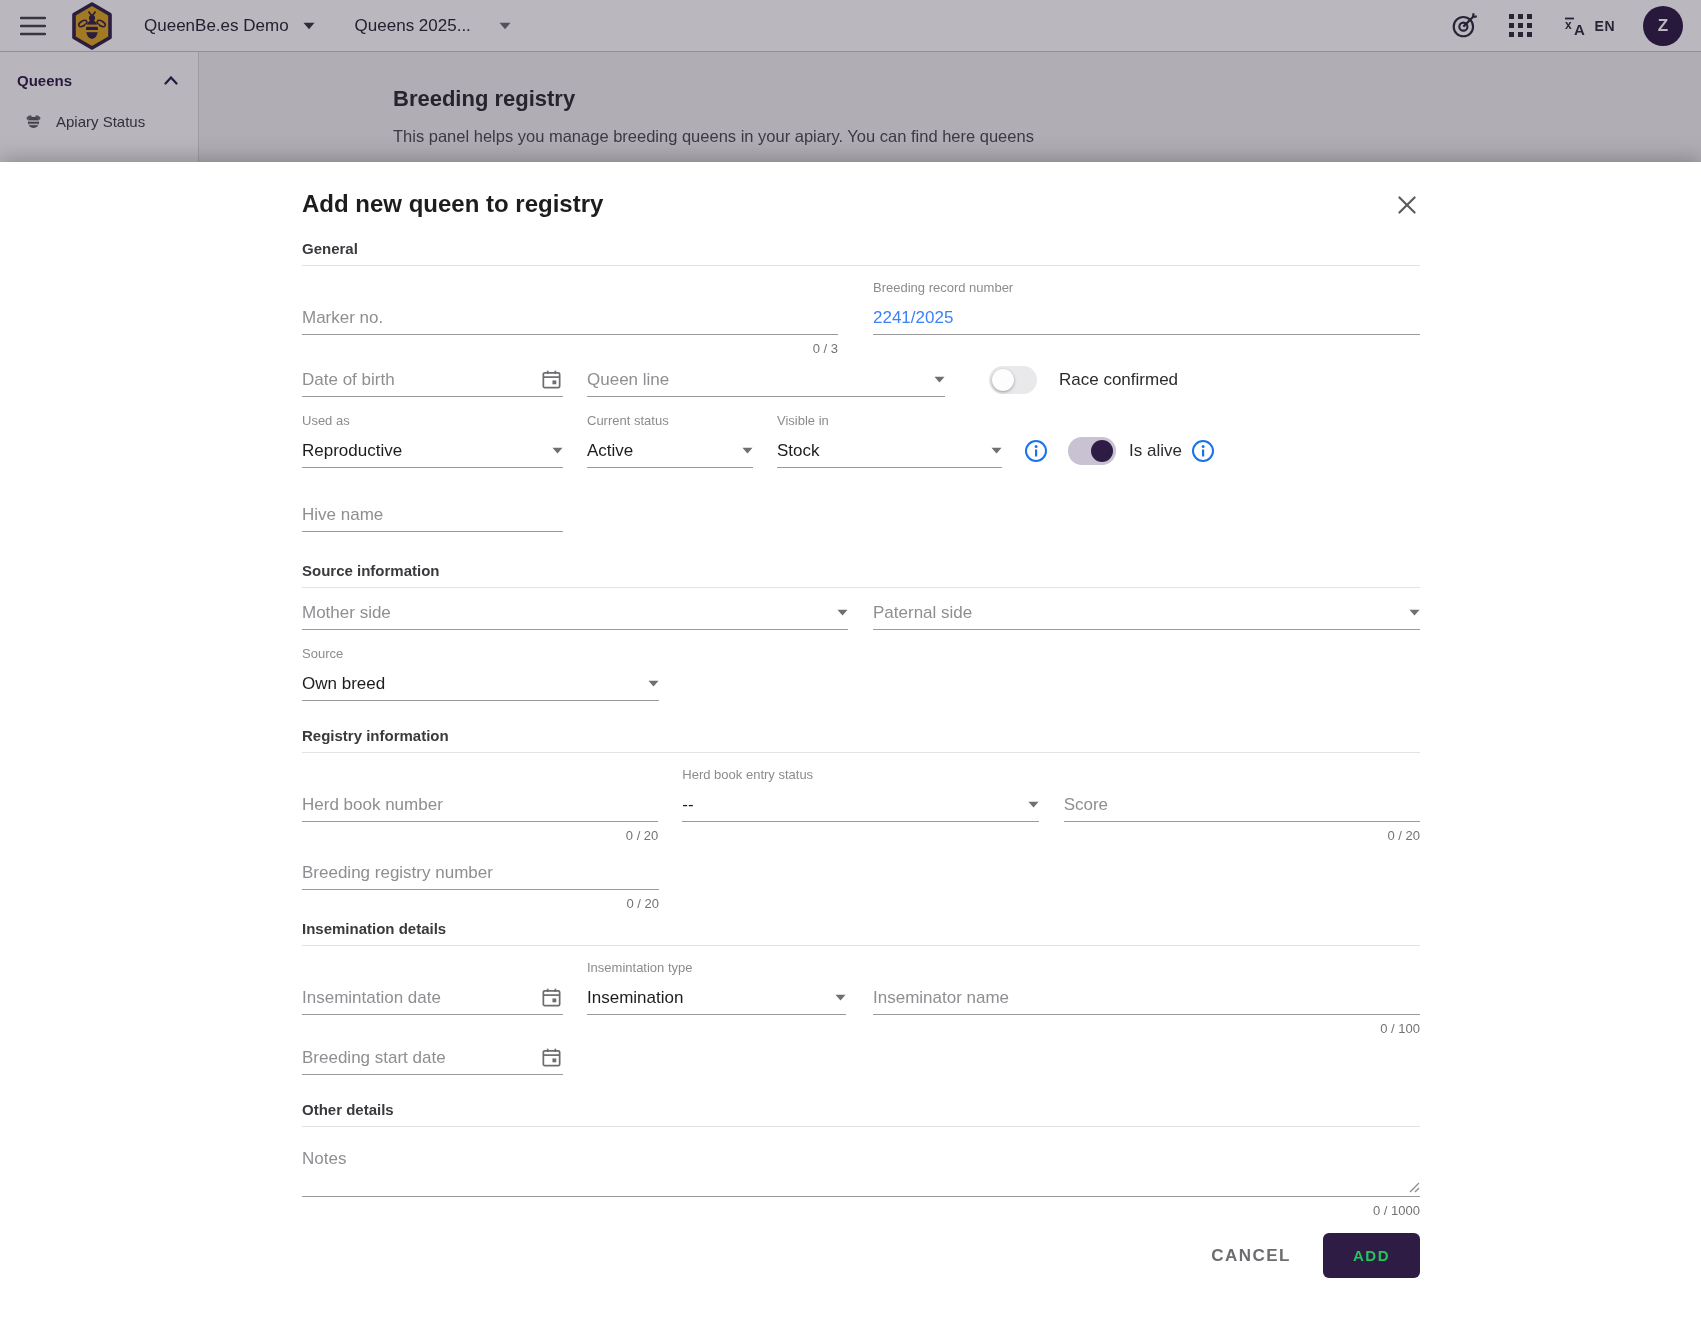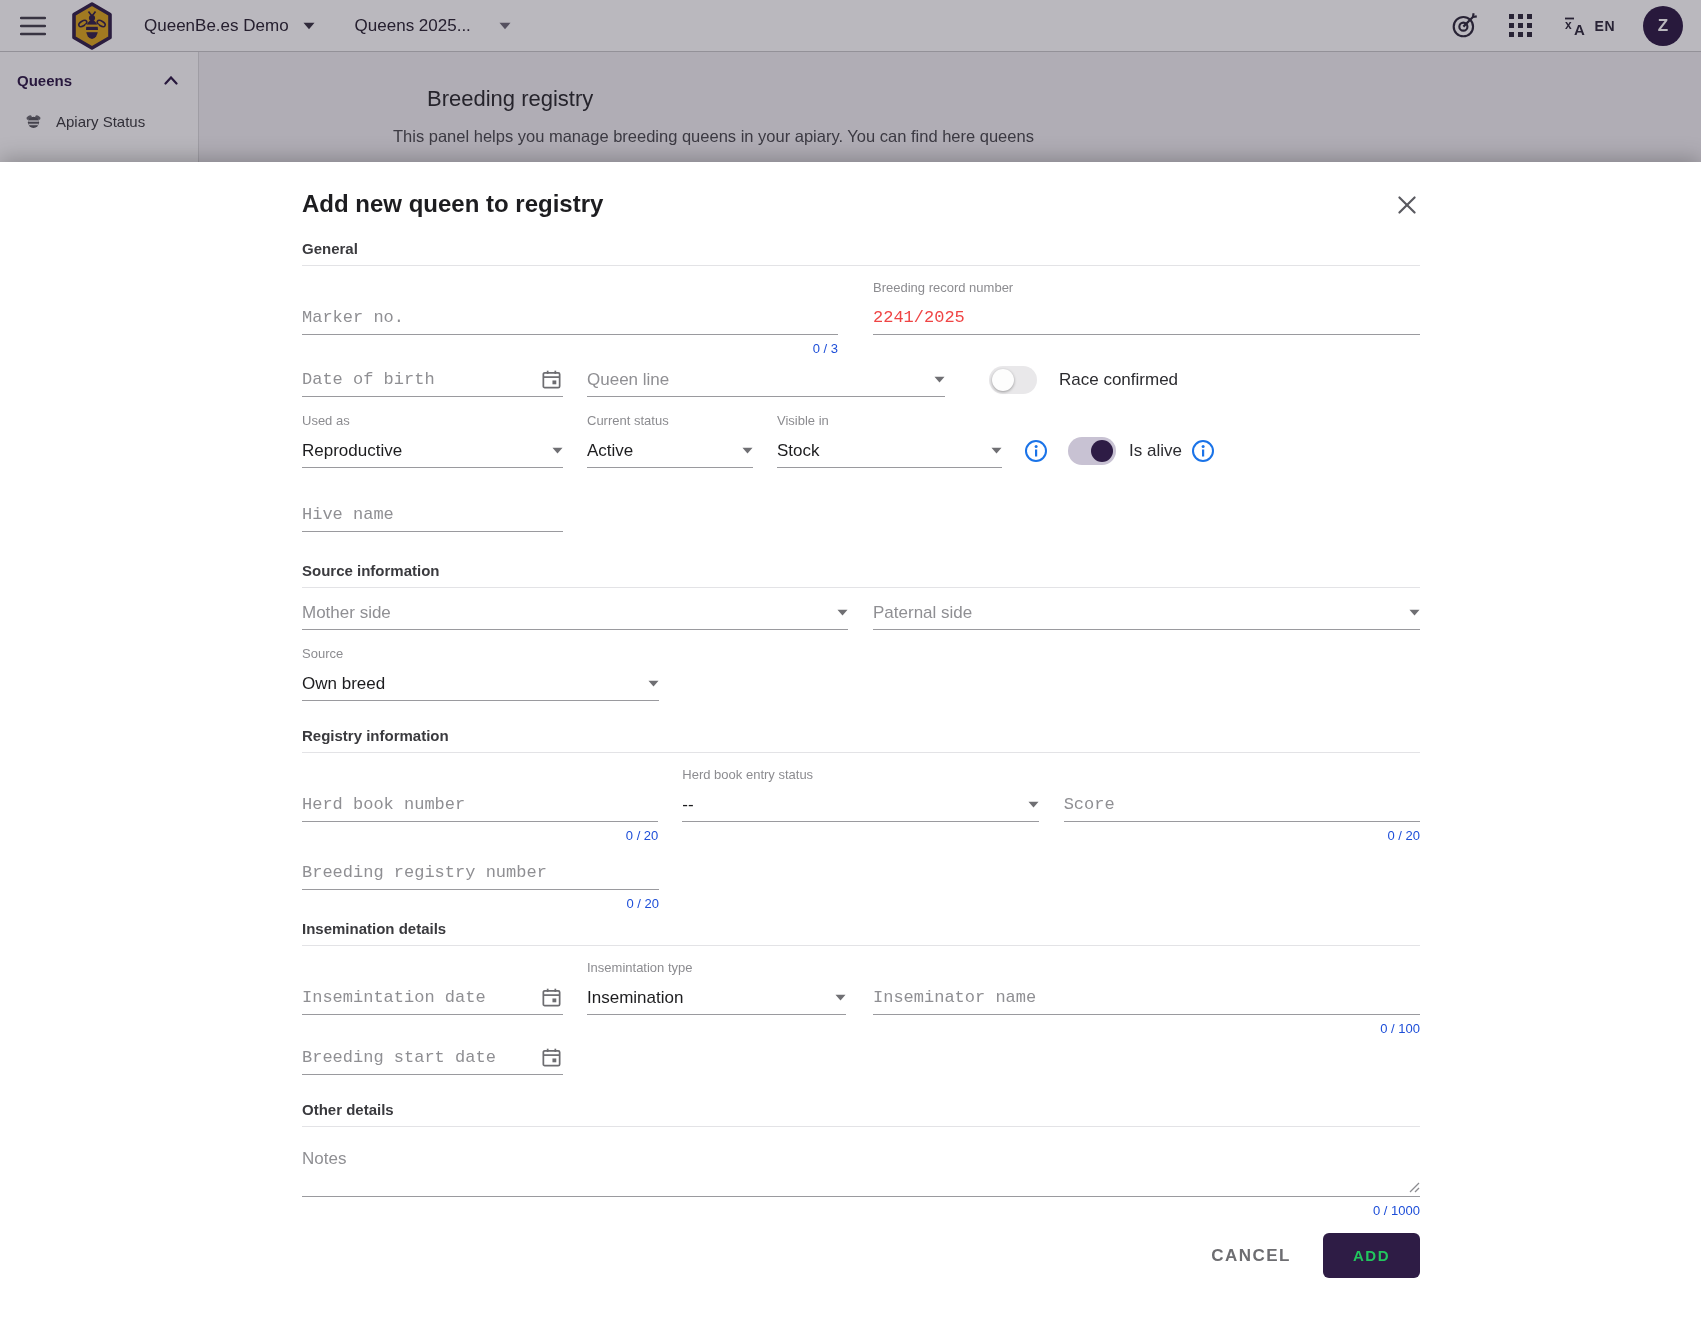--- a/index.html
+++ b/index.html
@@ -24,21 +24,21 @@
             display:flex; align-items:center; justify-content:center; font-size:17px;
             font-weight:600; margin-left:28px; cursor:pointer; }
 
   .sub { display:flex; height:110px; }
   .sidebar { width:199px; background:#fdfdfd; border-right:1px solid #d8d8da; padding-top:10px; }
   .sb-group { display:flex; align-items:center; justify-content:space-between;
               padding:10px 20px 10px 17px; color:#2e1a47; font-weight:600; font-size:15px; cursor:pointer; }
   .sb-item { display:flex; align-items:center; gap:13px; padding:13px 14px 8px 24px;
              color:#3c3c40; font-size:15px; font-weight:500; cursor:pointer; }
   .pagehead { flex:1; background:#f1f0f3; padding:34px 40px 0 194px; }
-  .ph-title { font-size:22px; font-weight:400; color:#2b2b2e;margin-left:34px; }
+  .ph-title { font-size:22px; font-weight:700; color:#2b2b2e; }
   .ph-sub { margin-top:15px; font-size:16.5px; color:#4b4b4f; }
 
   
   .overlay { position:absolute; inset:0; background:rgba(28,20,40,0.30); z-index:5; }
 
   
   .modal { position:absolute; top:162px; left:0; right:0; bottom:0; background:#ffffff;
            z-index:10; box-shadow:0 -3px 20px rgba(0,0,0,0.25); }
   .modal-inner { padding:28px 281px 0 302px; height:100%; }
   .modal-titlerow { display:flex; align-items:flex-start; justify-content:space-between; height:30px; }
@@ -50,25 +50,25 @@
                   border-bottom:1px solid #e3e3e6; }
 
   .frow { display:flex; margin-top:16px; }
   .frow.first { margin-top:14px; }
   .frow.loose { margin-top:30px; }
   .cell { display:flex; flex-direction:column; }
   .flabel { height:21px; font-size:13px; color:#8c8c90; }
   .control { height:34px; border-bottom:1px solid #9a9a9e; display:flex; align-items:center;
              justify-content:space-between; font-size:17px; color:#1d1d1f; gap:8px; }
   .control input { border:none; outline:none; background:transparent; width:100%;
-                   font-family:Liberation Mono, monospace; font-size:17px; color:#ef4444; }
+                   font-family:Liberation Sans, sans-serif; font-size:17px; color:#3b82f6; }
   .control input::placeholder { color:#8f8f93; opacity:1; }
   .select { cursor:pointer; }
   .sel-placeholder { color:#8f8f93; }
-  .fcounter { height:22px; font-size:13px; color:#1d4ed8; text-align:right; padding-top:6px; }
+  .fcounter { height:22px; font-size:13px; color:#737373; text-align:right; padding-top:6px; }
 
   .switch { width:48px; height:28px; border-radius:14px; background:#e9e8ea; position:relative;
             cursor:pointer; flex:none; }
   .switch .thumb { width:22px; height:22px; border-radius:50%; background:#fdfdfd; position:absolute;
                    top:3px; left:3px; box-shadow:0 1px 3px rgba(0,0,0,0.35); }
   .switch.on { background:#c8c2d3; }
   .switch.on .thumb { left:auto; right:3px; background:#2e1c45; box-shadow:none; }
   .toggle-group { display:flex; align-items:center; gap:22px; height:34px; }
   .toggle-label { font-size:17px; color:#2c2c30; }
 

